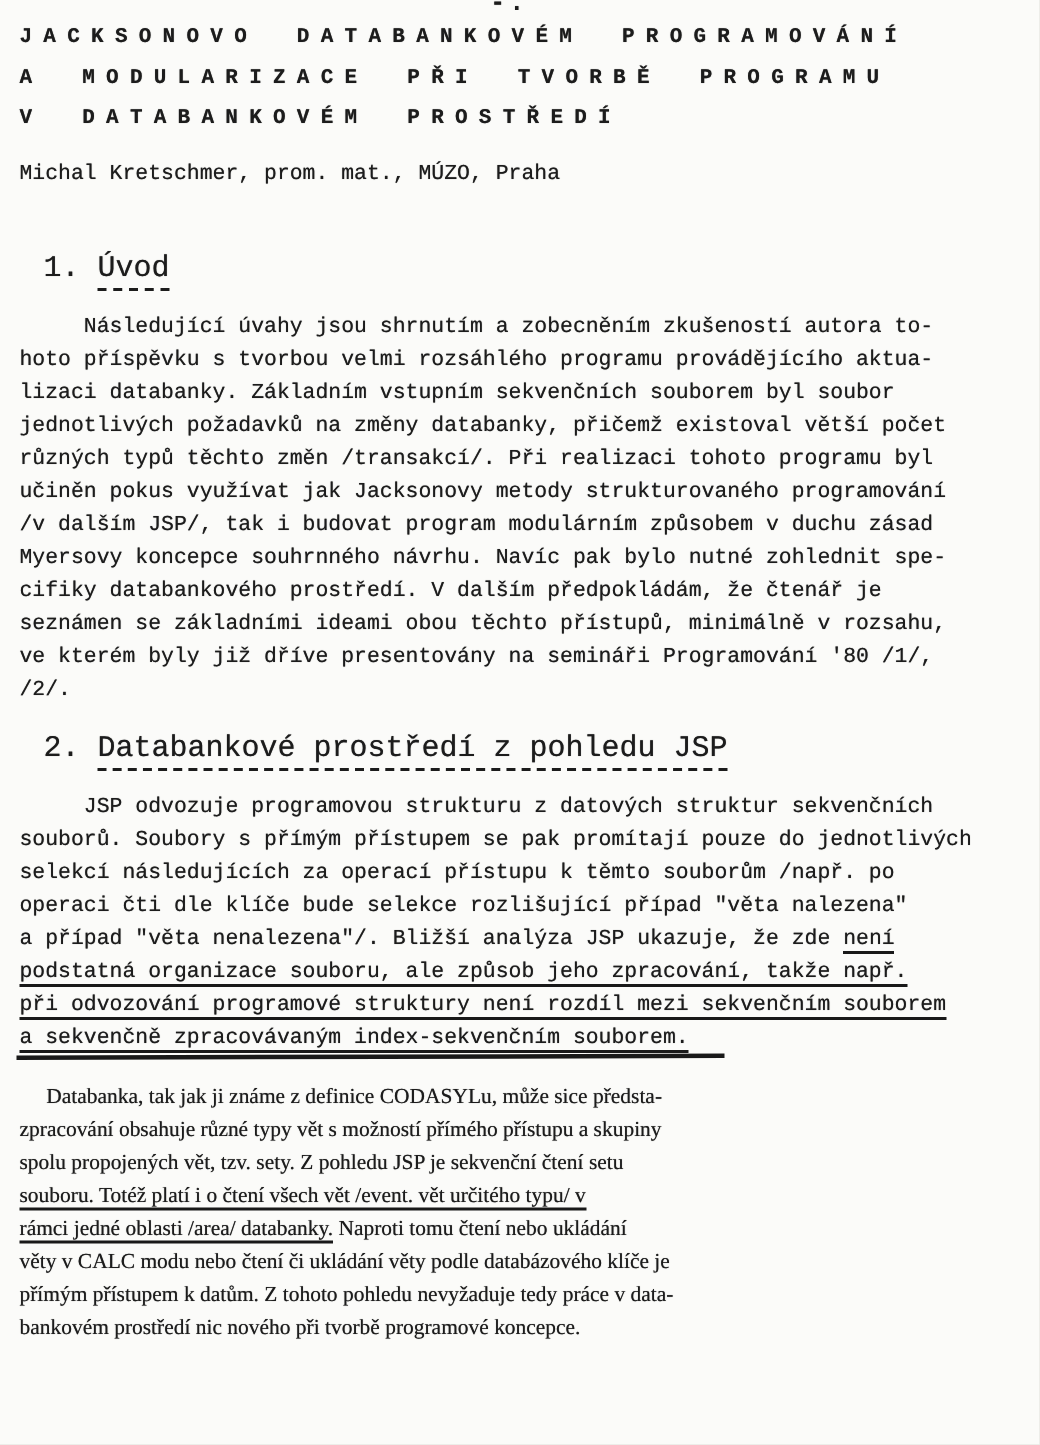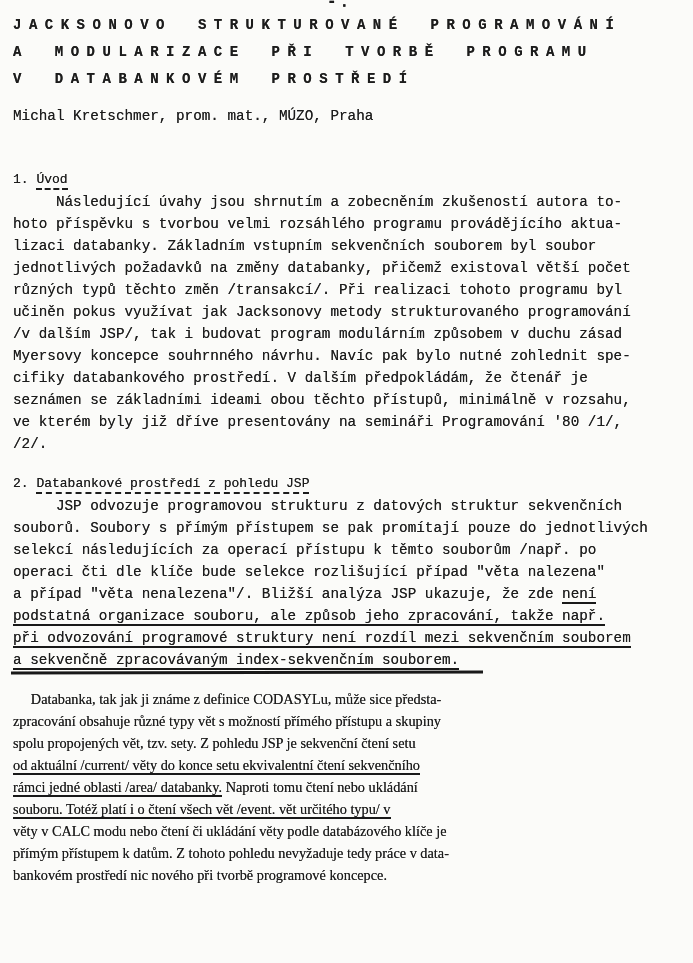--- a/index.html
+++ b/index.html
@@ -33,22 +33,22 @@
     line-height:27px;
     letter-spacing:7.5px;
     word-spacing:10px;
   }
   .author{
     margin-top:12px;
     line-height:22px;
     white-space:pre;
   }
   .sec-h{
-    margin:0;
-    font-size:13px;
+    margin:16px;
+    font-size:20px;
     font-weight:400;
     line-height:22px;
     white-space:pre;
   }
   .sec1 .sec-h{margin-top:42px;}
   .sec2 .sec-h{margin-top:18px;}
   .typed-u{
     border-bottom:2px dashed var(--ink);
     padding-bottom:1px;
   }
@@ -76,21 +76,21 @@
 </head>
 <body>
 
 <div class="page">
 
   <div class="top-mark">
     <span>-.</span>
   </div>
 
   <header>
-    <div class="title-line">JACKSONOVO STRUKTUROVANÉ PROGRAMOVÁNÍ</div>
+    <div class="title-line">JACKSONOVO DATABANKOVÉM PROGRAMOVÁNÍ</div>
     <div class="title-line">A MODULARIZACE PŘI TVORBĚ PROGRAMU</div>
     <div class="title-line">V DATABANKOVÉM PROSTŘEDÍ</div>
   </header>
 
   <div class="author">Michal Kretschmer, prom. mat., MÚZO, Praha</div>
 
   <section class="sec sec1">
     <h2 class="sec-h"><span>1. </span><span class="typed-u">Úvod</span></h2>
     <div>
         <div class="para">
@@ -120,23 +120,22 @@
           <div class="tline"><span>operaci čti dle klíče bude selekce rozlišující případ "věta nalezena"</span></div>
           <div class="tline"><span>a případ "věta nenalezena"/. Bližší analýza JSP ukazuje, že zde </span><span class="hand-u">není</span></div>
           <div class="tline"><span class="hand-u">podstatná organizace souboru, ale způsob jeho zpracování, takže např.</span></div>
           <div class="tline"><span class="hand-u">při odvozování programové struktury není rozdíl mezi sekvenčním souborem</span></div>
           <div class="tline"><span class="hand-u hand-u-dbl">a sekvenčně zpracovávaným index-sekvenčním souborem.</span></div>
         </div>
         <div class="para">
           <div class="tline"><span>     Databanka, tak jak ji známe z definice CODASYLu, může sice předsta-</span></div>
           <div class="tline"><span>zpracování obsahuje různé typy vět s možností přímého přístupu a skupiny</span></div>
           <div class="tline"><span>spolu propojených vět, tzv. sety. Z pohledu JSP je sekvenční čtení setu</span></div>
-          <div class="tline"><span class="hand-u">od aktuální /current/ věty do konce setu ekvivalentní čtení sekvenčního</span></div>
+          <div class="tline"><span class="hand-u">souboru. Totéž platí i o čtení všech vět /event. vět určitého typu/ v</span></div>
           <div class="tline"><span class="hand-u">rámci jedné oblasti /area/ databanky.</span><span> Naproti tomu čtení nebo ukládání</span></div>
-          <div class="tline"><span class="hand-u">souboru. Totéž platí i o čtení všech vět /event. vět určitého typu/ v</span></div>
           <div class="tline"><span>věty v CALC modu nebo čtení či ukládání věty podle databázového klíče je</span></div>
           <div class="tline"><span>přímým přístupem k datům. Z tohoto pohledu nevyžaduje tedy práce v data-</span></div>
           <div class="tline"><span>bankovém prostředí nic nového při tvorbě programové koncepce.</span></div>
         </div>
       </div>
   </section>
 
 </div>
 
 </body></html>

